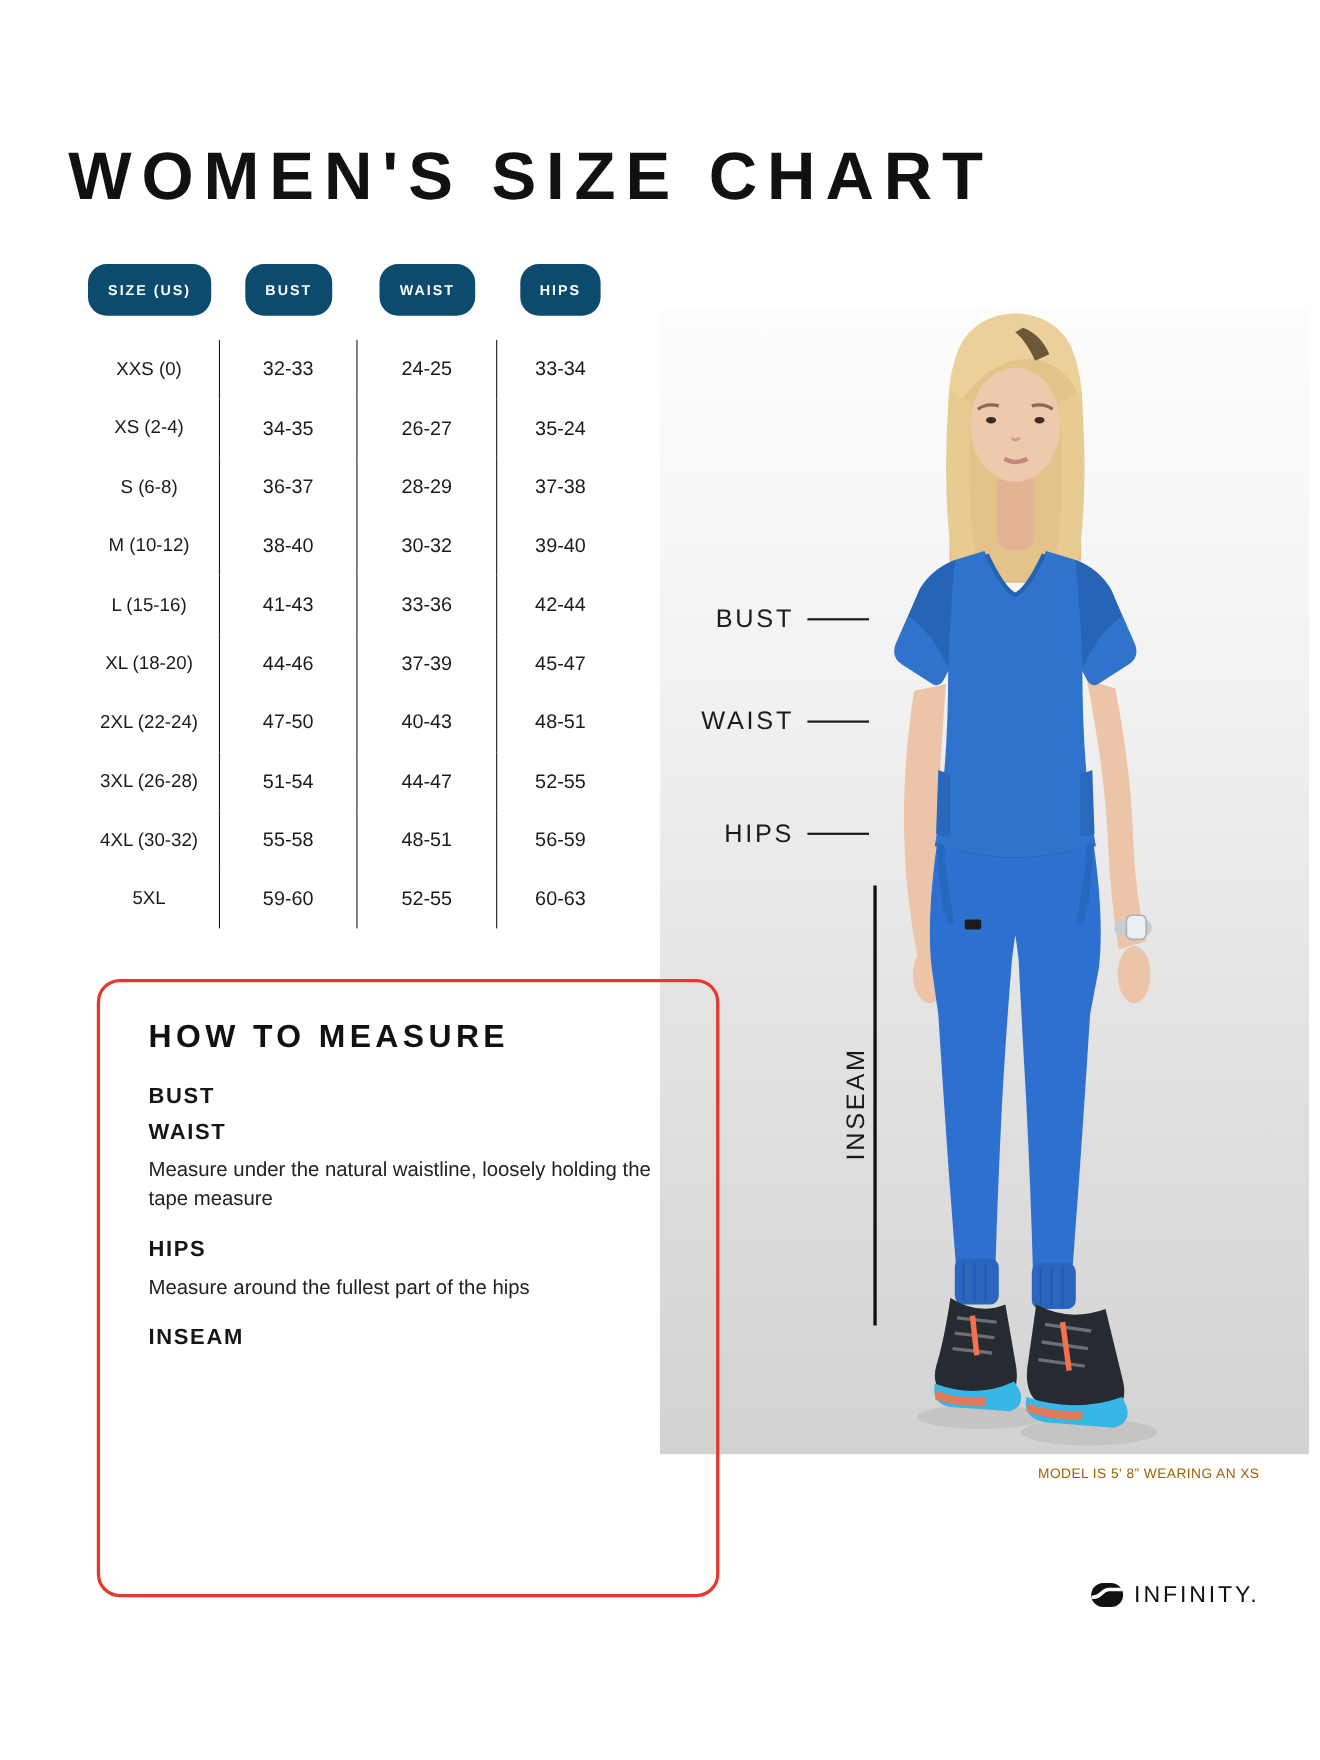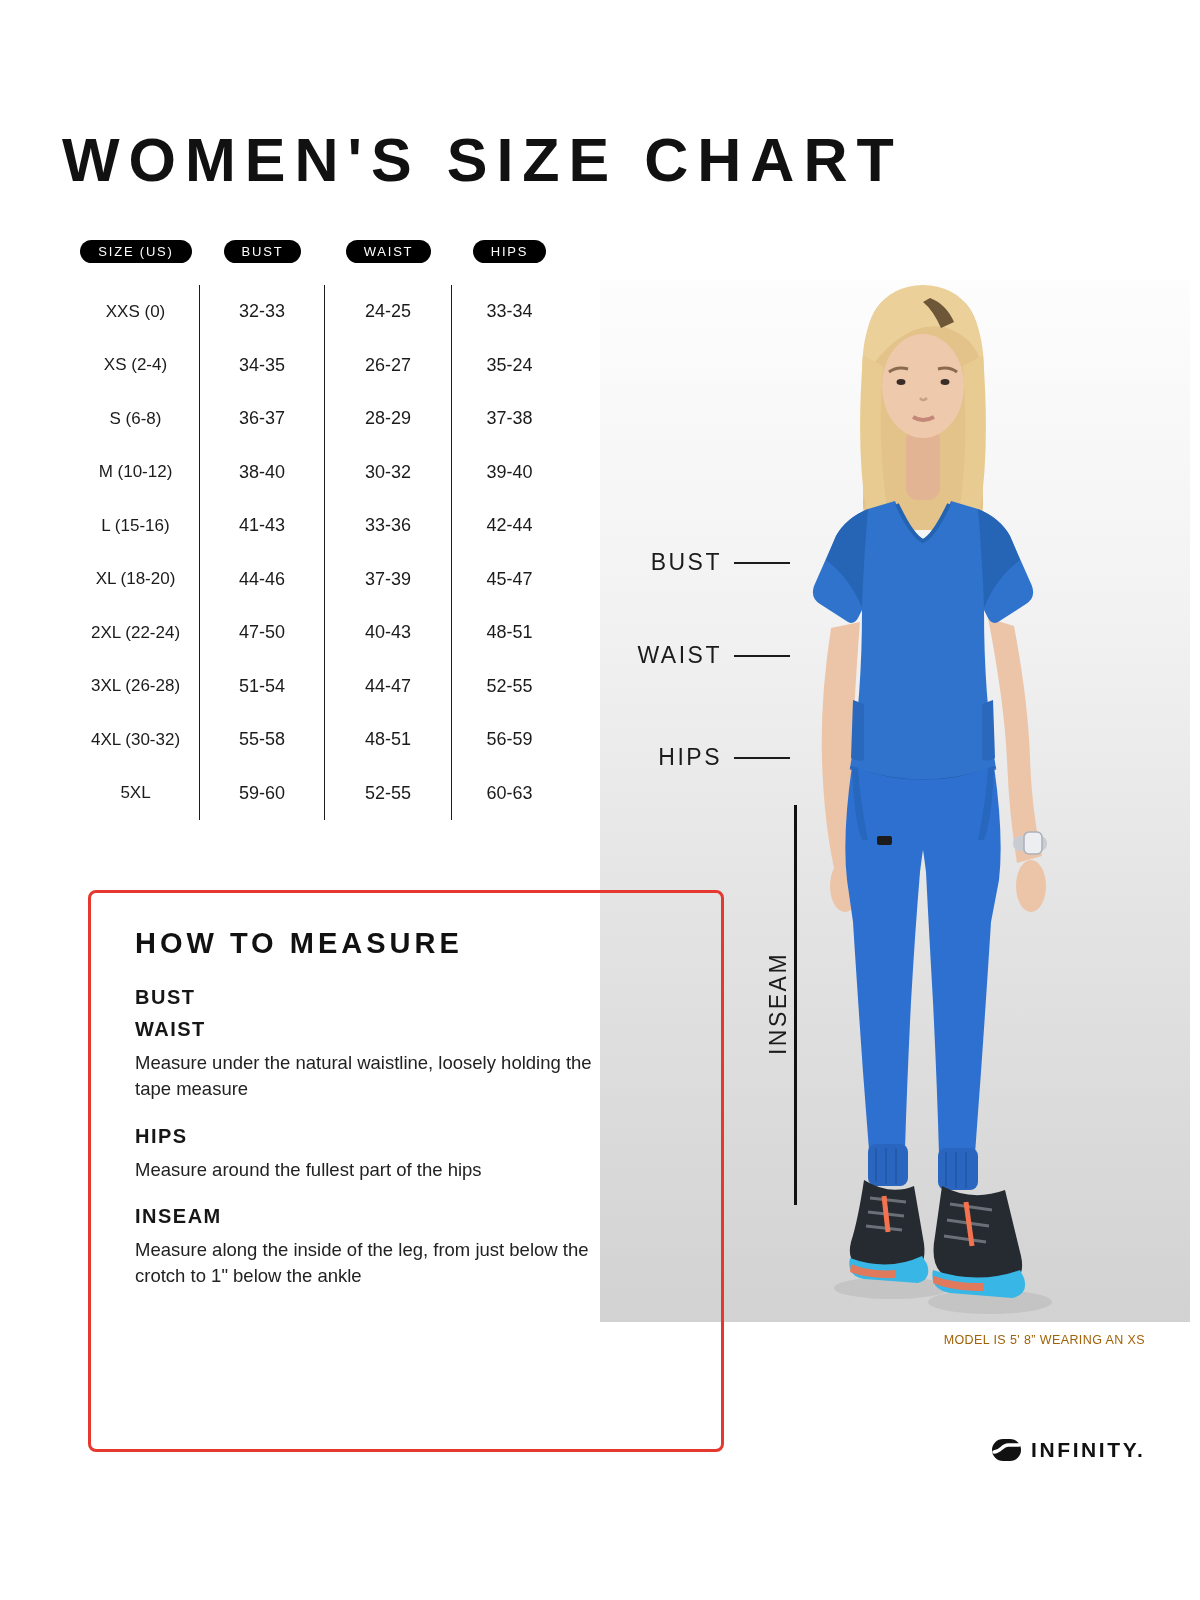--- a/index.html
+++ b/index.html
@@ -11,32 +11,32 @@
   .page-title{
     position:absolute;left:62px;top:84px;
     font-size:61px;font-weight:700;letter-spacing:9px;color:#111;white-space:nowrap;
   }
 
   
   .size-table{position:absolute;left:72px;top:240px;width:495px;z-index:2;}
   .pill-row{display:grid;grid-template-columns:128px 125px 127px 115px;margin-bottom:22px;}
   .pill-cell{display:flex;justify-content:center;align-items:center;}
   .pill{
-    background:#000000;color:#fff;font-size:13px;font-weight:400;
-    letter-spacing:1.8px;padding:4px 18px;border-radius:17px;white-space:nowrap;
+    background:#0c4a6e;color:#fff;font-size:13px;font-weight:700;
+    letter-spacing:1.8px;padding:16px 18px;border-radius:17px;white-space:nowrap;
   }
   .table-body{display:grid;grid-template-columns:128px 125px 127px 115px;grid-auto-rows:53.5px;}
   .cell{display:flex;align-items:center;justify-content:center;font-size:18px;color:#1b1b1b;white-space:nowrap;}
   .cell.divided{border-right:1.5px solid #1c1c1c;}
   .cell.col0{font-size:17px;}
 
   
   .measure-box{
-    position:absolute;left:88px;top:890px;width:636px;height:562px;
-    border:3px solid #E5392F;border-radius:8px;box-sizing:border-box;
+    position:absolute;left:88px;top:890px;width:566px;height:562px;
+    border:3px solid #E5392F;border-radius:21px;box-sizing:border-box;
     padding:34px 40px 0 44px;background:transparent;z-index:4;
   }
   .measure-title{font-size:29px;font-weight:700;letter-spacing:4px;margin:0 0 26px 0;color:#111;}
   .measure-label{font-size:20px;font-weight:700;letter-spacing:1.5px;margin-bottom:9px;color:#161616;}
   .measure-text{font-size:18.5px;line-height:1.42;color:#222;max-width:462px;margin-bottom:22px;}
 
   
   .photo{
     position:absolute;left:600px;top:280px;width:590px;height:1042px;z-index:1;
     background:linear-gradient(180deg,#fdfdfd 0%,#f2f2f2 32%,#e3e3e3 62%,#d2d2d2 100%);
@@ -56,21 +56,21 @@
     transform:rotate(-90deg);font-size:23px;letter-spacing:2.5px;color:#1b1b1b;z-index:3;
   }
 
   .caption{
     position:absolute;left:600px;top:1333px;width:545px;text-align:right;
     font-size:12.5px;letter-spacing:.4px;color:#a16207;z-index:2;
   }
 
   
   .brand{position:absolute;left:991px;top:1438px;display:flex;align-items:center;gap:9px;z-index:2;}
-  .brand-name{font-size:21px;font-weight:700;letter-spacing:2.6px;color:#111;}
+  .brand-name{font-size:21px;font-weight:400;letter-spacing:2.6px;color:#111;}
 </style>
 </head>
 <body>
 
 <h1 class="page-title">WOMEN'S SIZE CHART</h1>
 
 <div class="size-table">
   <div class="pill-row">
     <div class="pill-cell">
       <span class="pill">SIZE (US)</span>
@@ -138,21 +138,20 @@
       <div class="measure-section">
         <div class="measure-label">WAIST</div>
         <div class="measure-text">Measure under the natural waistline, loosely holding the tape measure</div>
       </div>
       <div class="measure-section">
         <div class="measure-label">HIPS</div>
         <div class="measure-text">Measure around the fullest part of the hips</div>
       </div>
       <div class="measure-section">
         <div class="measure-label">INSEAM</div>
-        <div class="measure-text">Measure along the inside of the leg, from just below the crotch to 1" below the ankle</div>
       </div>
     </div>
 </div>
 
 <div class="photo">
   <svg class="model" width="590" height="1042" viewBox="0 0 590 1042" xmlns="http://www.w3.org/2000/svg">
 
     <ellipse cx="292" cy="1008" rx="58" ry="11" fill="#a9a9a9" opacity="0.35"></ellipse>
     <ellipse cx="390" cy="1022" rx="62" ry="12" fill="#a9a9a9" opacity="0.35"></ellipse>
 

